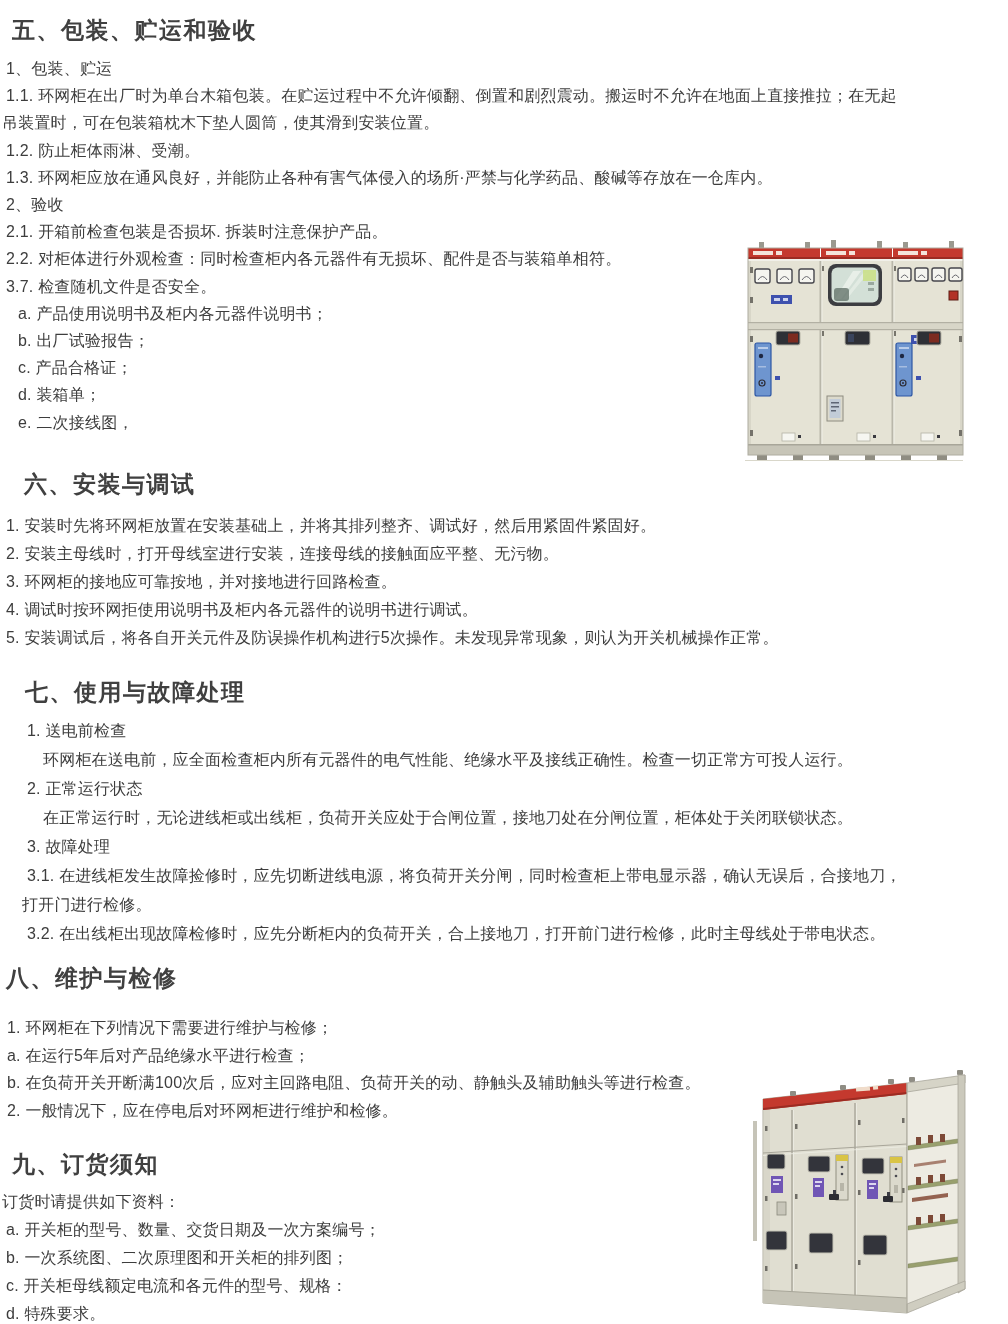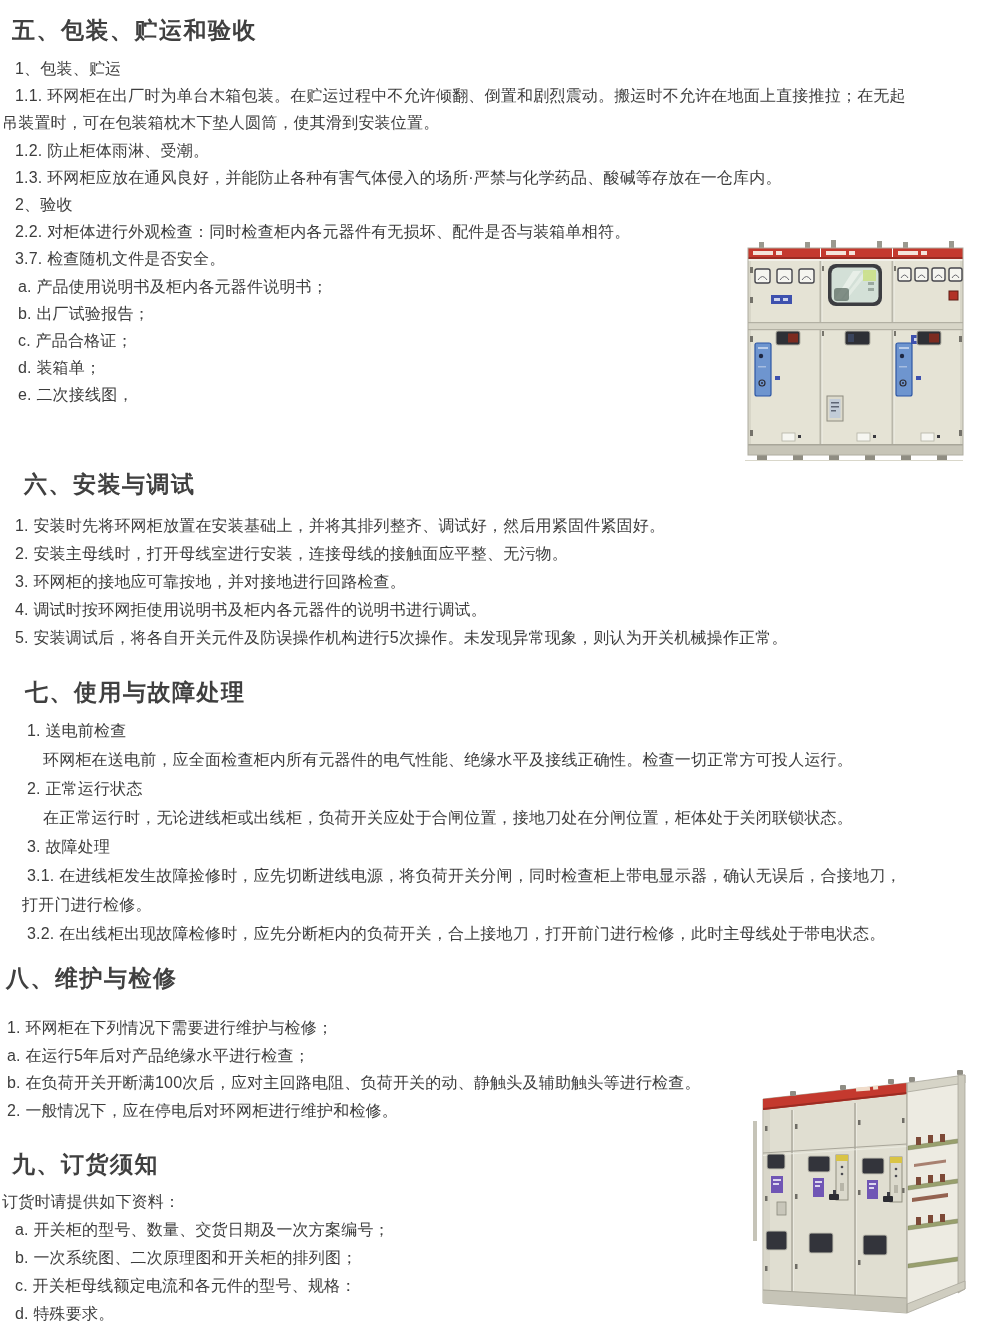--- a/index.html
+++ b/index.html
@@ -7,21 +7,21 @@
     width:1008px;height:1324px;background:#ffffff;position:relative;overflow:hidden;
     font-family:"Liberation Sans","DejaVu Sans",sans-serif;color:#3d3d3d;
   }
   .page{position:absolute;inset:0;}
   .sec{position:absolute;left:0;right:6px;}
   .sec h2{font-size:23px;font-weight:700;color:#404040;margin:0;line-height:28px;letter-spacing:1.5px;}
   .lines{font-size:16px;color:#3d3d3d;}
   .ln{white-space:pre;letter-spacing:0.2px;}
   .ind-0{padding-left:2px;}
   .ind-1{padding-left:7px;}
-  .ind-2{padding-left:15px;}
+  .ind-2{padding-left:6px;}
   .ind-3{padding-left:18px;}
   .ind-4{padding-left:23px;}
   #sec5{top:16px;}  #sec5 h2{padding-left:12px;} #sec5 .lines{margin-top:11px;line-height:27.2px;}
   #sec6{top:470px;} #sec6 h2{padding-left:24px;} #sec6 .lines{margin-top:14px;line-height:28px;}
   #sec7{top:678px;margin-left:20px;} #sec7 h2{padding-left:5px;}  #sec7 .lines{margin-top:10px;line-height:29px;}
   #sec8{top:964px;} #sec8 h2{padding-left:6px;}  #sec8 .lines{margin-top:22px;line-height:27.5px;}
   #sec9{top:1150px;}#sec9 h2{padding-left:12px;}  #sec9 .lines{margin-top:10px;line-height:28px;}
   .photo{position:absolute;margin:0;}
   #photo1{left:735px;top:236px;width:232px;height:232px;}
   #photo2{left:752px;top:1066px;width:222px;height:254px;}
@@ -33,20 +33,21 @@
 
   <section class="sec" id="sec5">
     <h2>五、包装、贮运和验收</h2>
     <div class="lines">
         <div class="ln ind-2">1、包装、贮运</div>
         <div class="ln ind-2">1.1. 环网柜在出厂时为单台木箱包装。在贮运过程中不允许倾翻、倒置和剧烈震动。搬运时不允许在地面上直接推拉；在无起</div>
         <div class="ln ind-0">吊装置时，可在包装箱枕木下垫人圆筒，使其滑到安装位置。</div>
         <div class="ln ind-2">1.2. 防止柜体雨淋、受潮。</div>
         <div class="ln ind-2">1.3. 环网柜应放在通风良好，并能防止各种有害气体侵入的场所·严禁与化学药品、酸碱等存放在一仓库内。</div>
         <div class="ln ind-2">2、验收</div>
+        <div class="ln ind-2">2.1. 开箱前检查包装是否损坏. 拆装时注意保护产品。</div>
         <div class="ln ind-2">2.2. 对柜体进行外观检查：同时检查柜内各元器件有无损坏、配件是否与装箱单相符。</div>
         <div class="ln ind-2">3.7. 检查随机文件是否安全。</div>
         <div class="ln ind-3">a. 产品使用说明书及柜内各元器件说明书；</div>
         <div class="ln ind-3">b. 出厂试验报告；</div>
         <div class="ln ind-3">c. 产品合格证；</div>
         <div class="ln ind-3">d. 装箱单；</div>
         <div class="ln ind-3">e. 二次接线图，</div>
       </div>
   </section>
 

